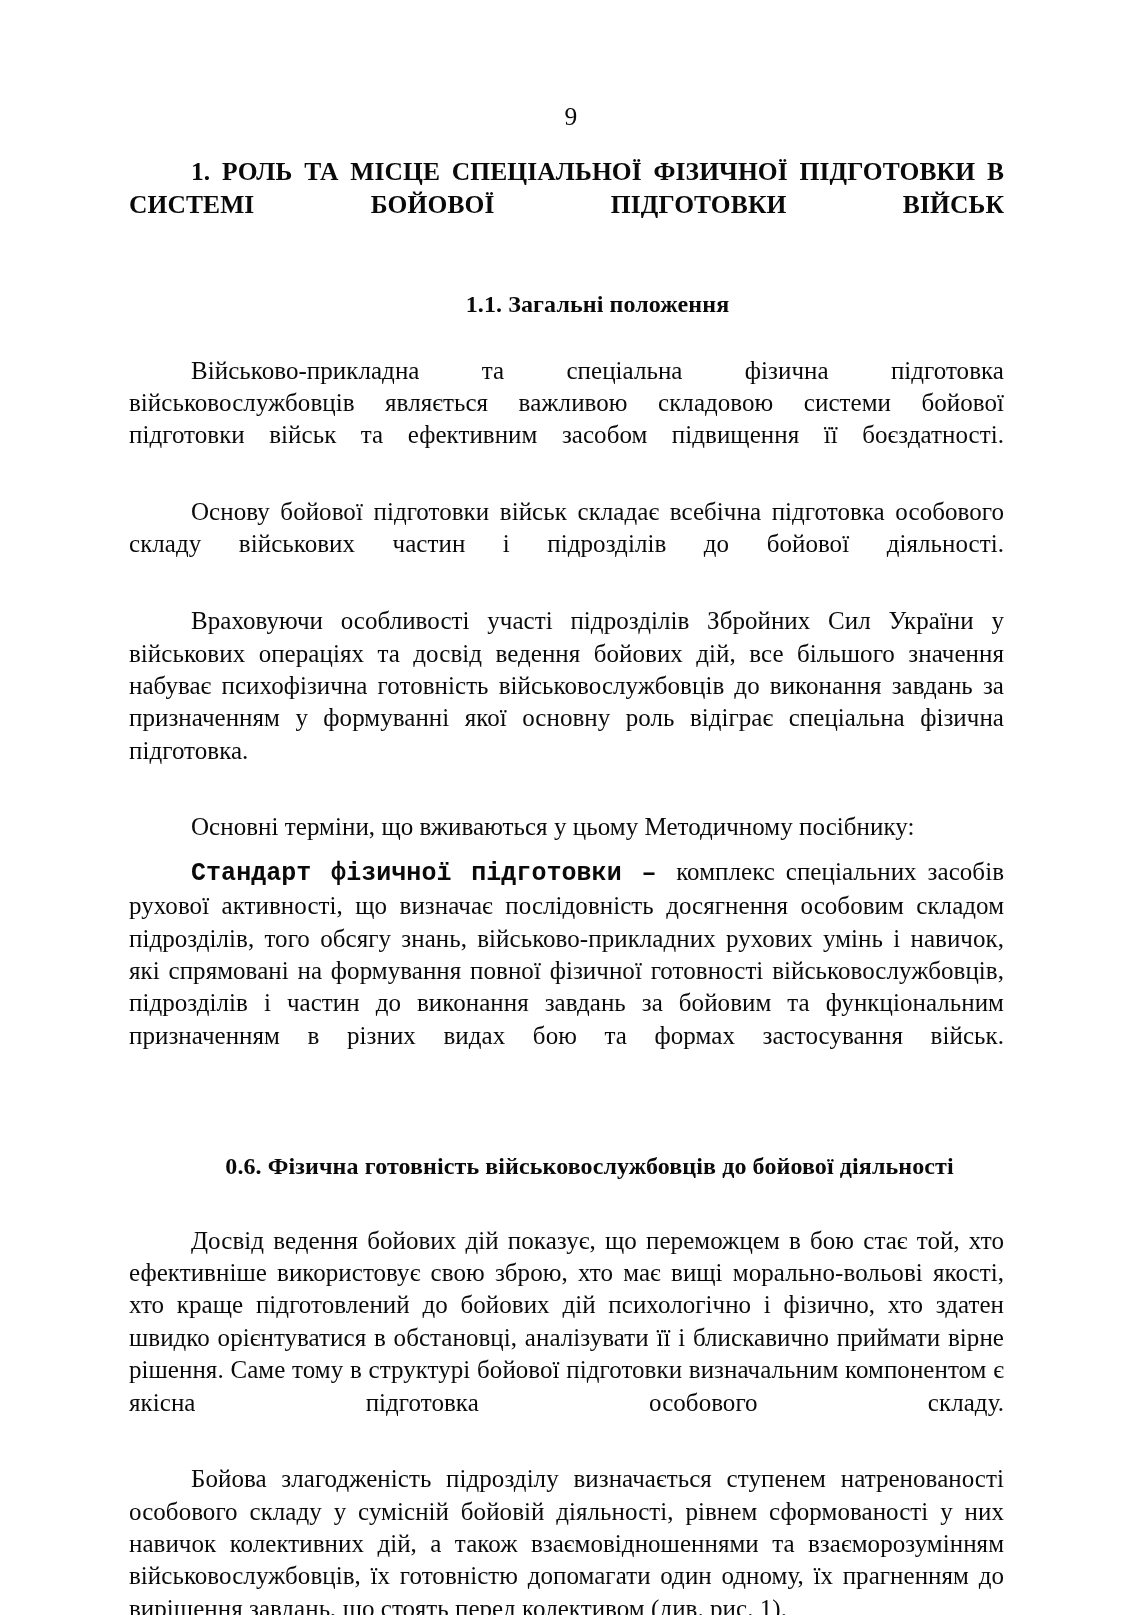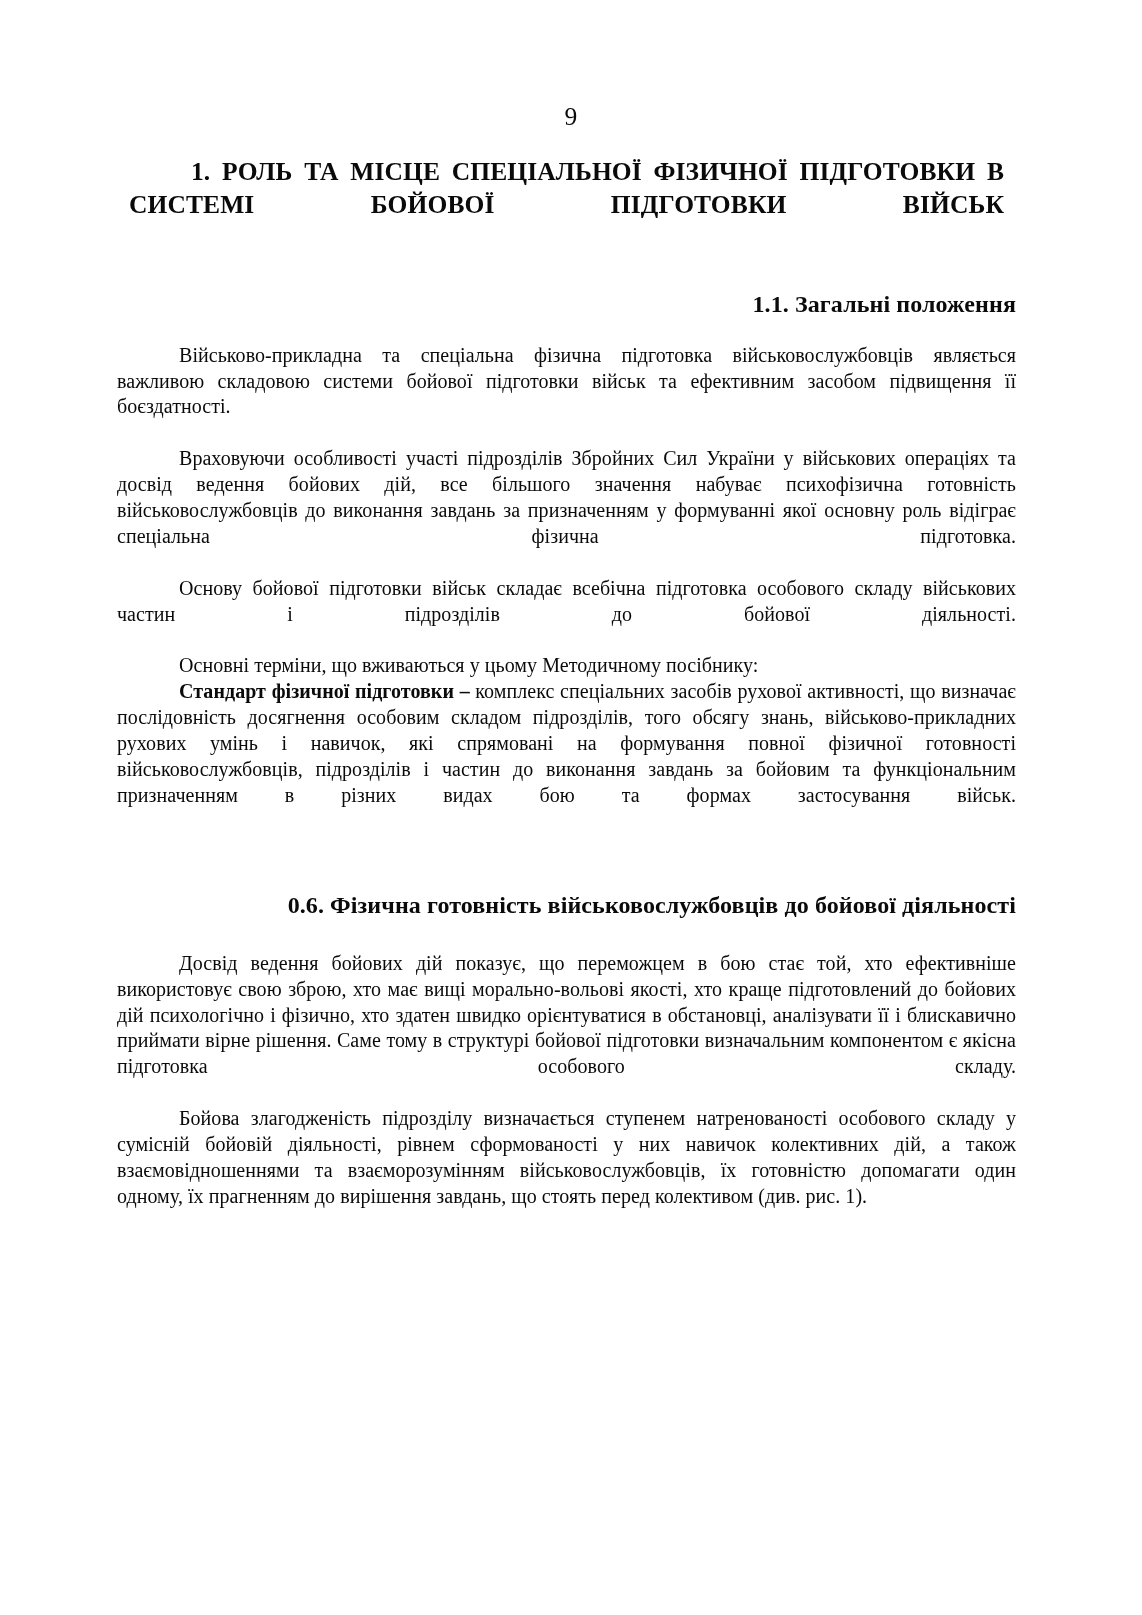--- a/index.html
+++ b/index.html
@@ -57,47 +57,48 @@
     width: 100%;
     height: 0;
   }
   h2.section-heading {
     margin: 0;
     padding: 0;
     font-size: 24px;
     font-weight: bold;
     line-height: 1.30;
     text-indent: 62px;
-    text-align: right;
+    text-align: center;
     letter-spacing: 0.1px;
   }
   h2.section-heading.centered-ish {
     text-indent: 46px;
   }
   p.para {
-    margin: 0;
+    margin: 12px;
     padding: 0;
-    font-size: 20px;
+    font-size: 25px;
     line-height: 1.295;
     text-align: justify;
     text-indent: 62px;
     letter-spacing: 0.05px;
     hyphens: none;
   }
   p.para::after {
     content: "";
     display: inline-block;
     width: 100%;
     height: 0;
   }
   p.para.last::after {
     content: none;
   }
   .term-bold {
     font-weight: bold;
+    font-family: Liberation Mono, monospace;
   }
   .gap-title-to-sub { height: 23px; }
   .gap-sub-to-body  { height: 22px; }
   .gap-body-to-sub2 { height: 55px; }
   .gap-sub2-to-body { height: 30px; }
 </style>
 </head>
 <body>
 
 <div class="page">
@@ -108,22 +109,22 @@
 
     <h1 class="doc-title">1. РОЛЬ ТА МІСЦЕ СПЕЦІАЛЬНОЇ ФІЗИЧНОЇ ПІДГОТОВКИ В СИСТЕМІ БОЙОВОЇ ПІДГОТОВКИ ВІЙСЬК</h1>
 
     <div class="gap-title-to-sub"></div>
 
     <h2 class="section-heading">1.1. Загальні положення</h2>
 
     <div class="gap-sub-to-body"></div>
 
     <p class="para">Військово-прикладна та спеціальна фізична підготовка військовослужбовців являється важливою складовою системи бойової підготовки військ та ефективним засобом підвищення її боєздатності.</p>
+    <p class="para">Основу бойової підготовки військ складає всебічна підготовка особового складу військових частин і підрозділів до бойової діяльності.</p>
     <p class="para">Враховуючи особливості участі підрозділів Збройних Сил України у військових операціях та досвід ведення бойових дій, все більшого значення набуває психофізична готовність військовослужбовців до виконання завдань за призначенням у формуванні якої основну роль відіграє спеціальна фізична підготовка.</p>
-    <p class="para">Основу бойової підготовки військ складає всебічна підготовка особового складу військових частин і підрозділів до бойової діяльності.</p>
     <p class="para last">Основні терміни, що вживаються у цьому Методичному посібнику:</p>
 
     <p class="para"><span class="term-bold">Стандарт фізичної підготовки – </span><span>комплекс спеціальних засобів рухової активності, що визначає послідовність досягнення особовим складом підрозділів, того обсягу знань, військово-прикладних рухових умінь і навичок, які спрямовані на формування повної фізичної готовності військовослужбовців, підрозділів і частин до виконання завдань за бойовим та функціональним призначенням в різних видах бою та формах застосування військ.</span></p>
 
     <div class="gap-body-to-sub2"></div>
 
     <h2 class="section-heading centered-ish">0.6. Фізична готовність військовослужбовців до бойової діяльності</h2>
 
     <div class="gap-sub2-to-body"></div>
 

